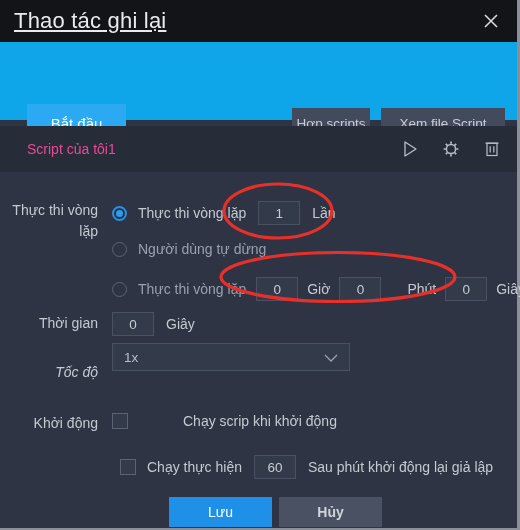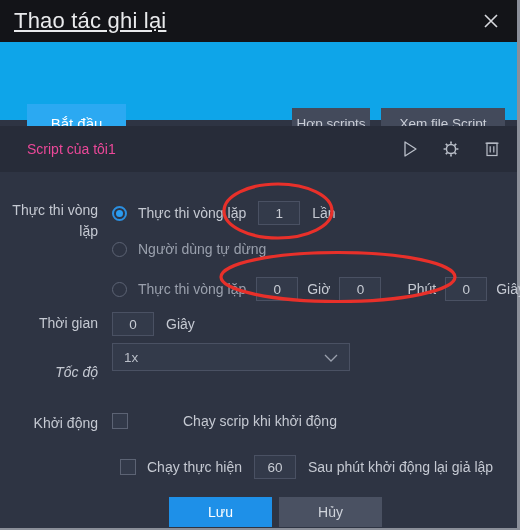--- a/index.html
+++ b/index.html
@@ -164,21 +164,21 @@
 
   
   .btn-save, .btn-cancel {
     position: absolute;
     width: 103px; height: 30px;
     font-size: 14px;
     display: flex; align-items: center; justify-content: center;
     cursor: pointer; border: none;
   }
   .btn-save   { left: 169px; top: 497px; background: #1e90e8; color: #fff; }
-  .btn-cancel { left: 279px; top: 497px; background: #4a5162; color: #cfd3db; }
+  .btn-cancel { left: 279px; top: 497px; background: #4a5162; color: #cfd3db; font-weight: bold; }
 
   
   .annot { position: absolute; pointer-events: none; }
   #ellipse-1 { left: 221px; top: 180px; }
   #ellipse-2 { left: 218px; top: 249px; }
 </style>
 </head>
 <body>
 
 <div id="app">

